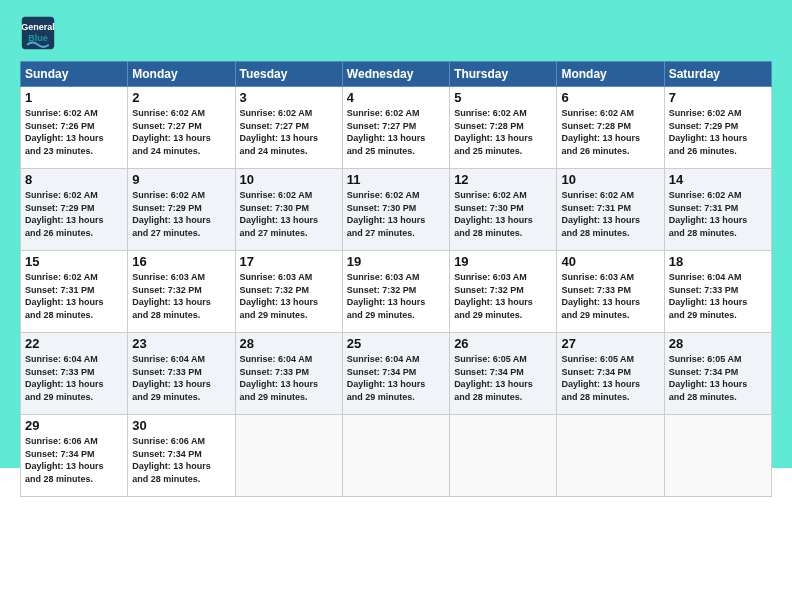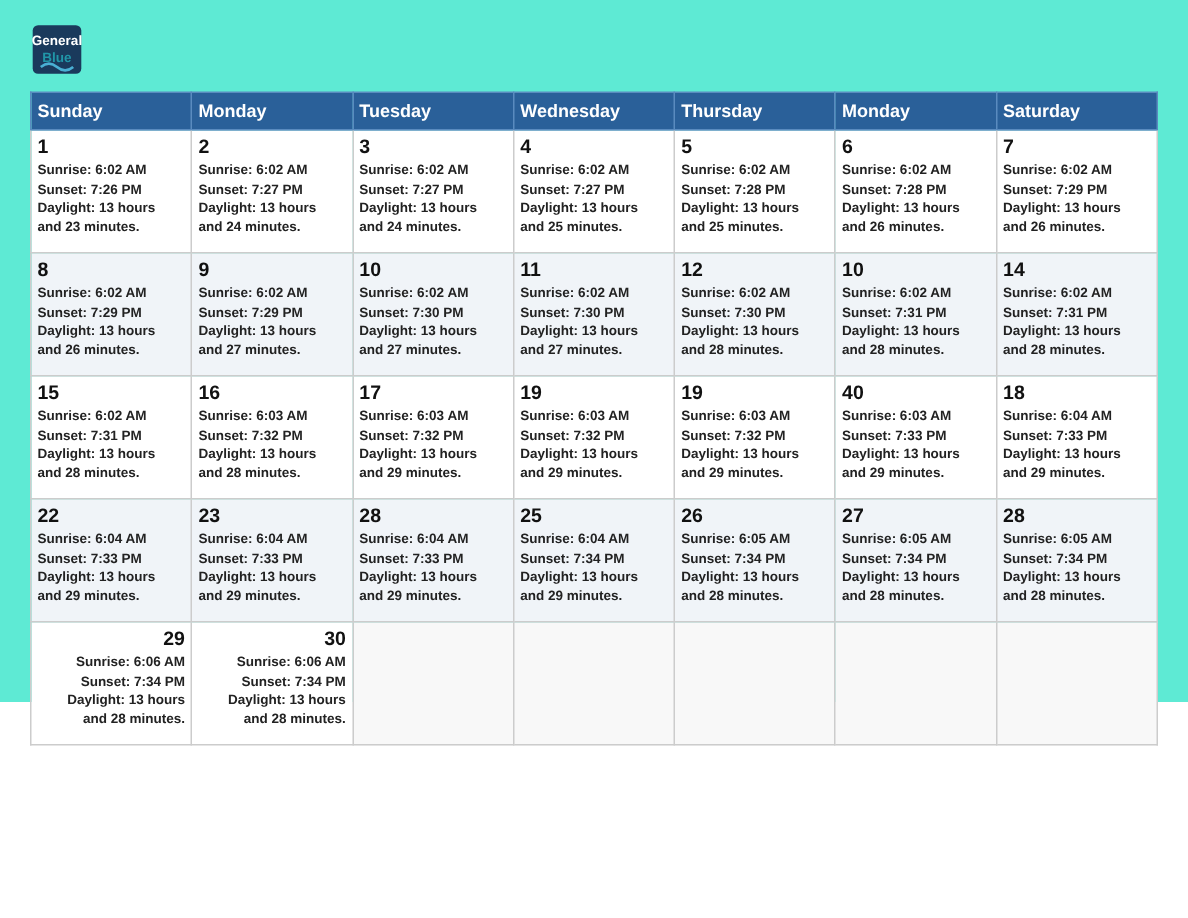--- a/index.html
+++ b/index.html
@@ -83,21 +83,20 @@
       font-size: 9px;
       line-height: 1.4;
       color: #222;
       font-weight: bold;
     }
     .empty-cell {
       background: #f8f8f8 !important;
     }
     .last-row td {
       height: 65px;
-      text-align: right;
     }
   </style>
 </head>
 <body>
 
 <div class="page">
   <div class="header">
     <div class="logo">
       <svg class="logo-icon" viewBox="0 0 40 40">
         <rect x="2" y="2" width="36" height="36" rx="4" fill="#1a3a5c"></rect>

